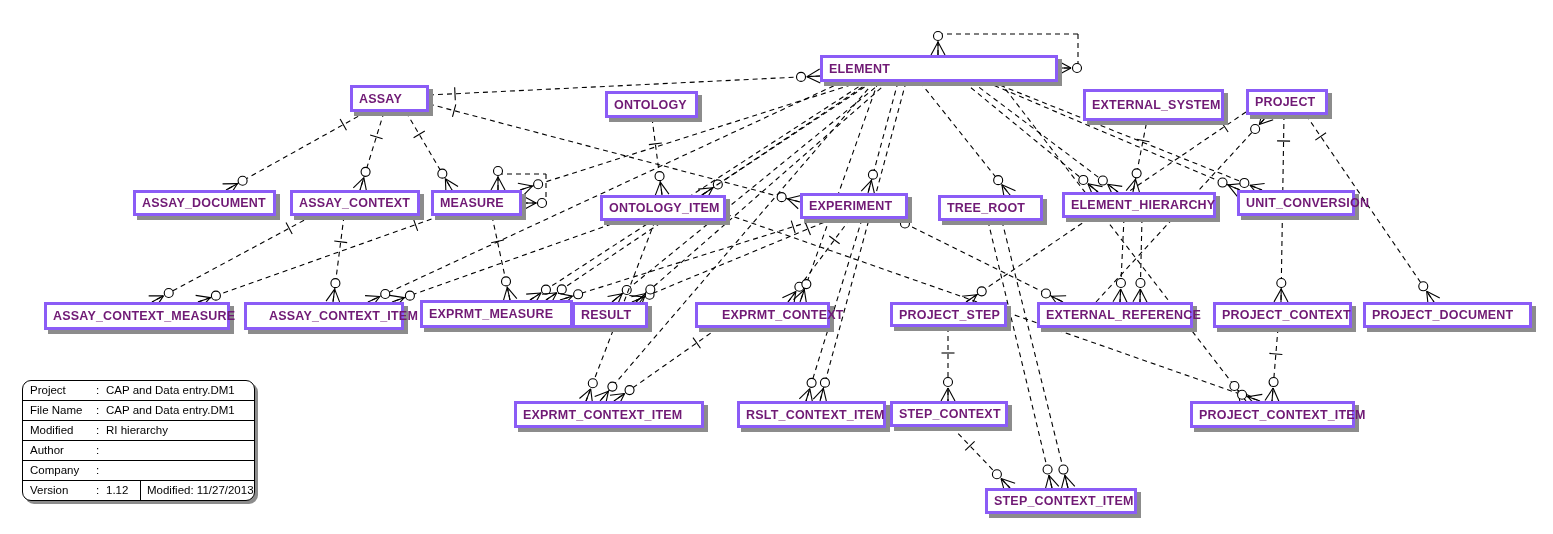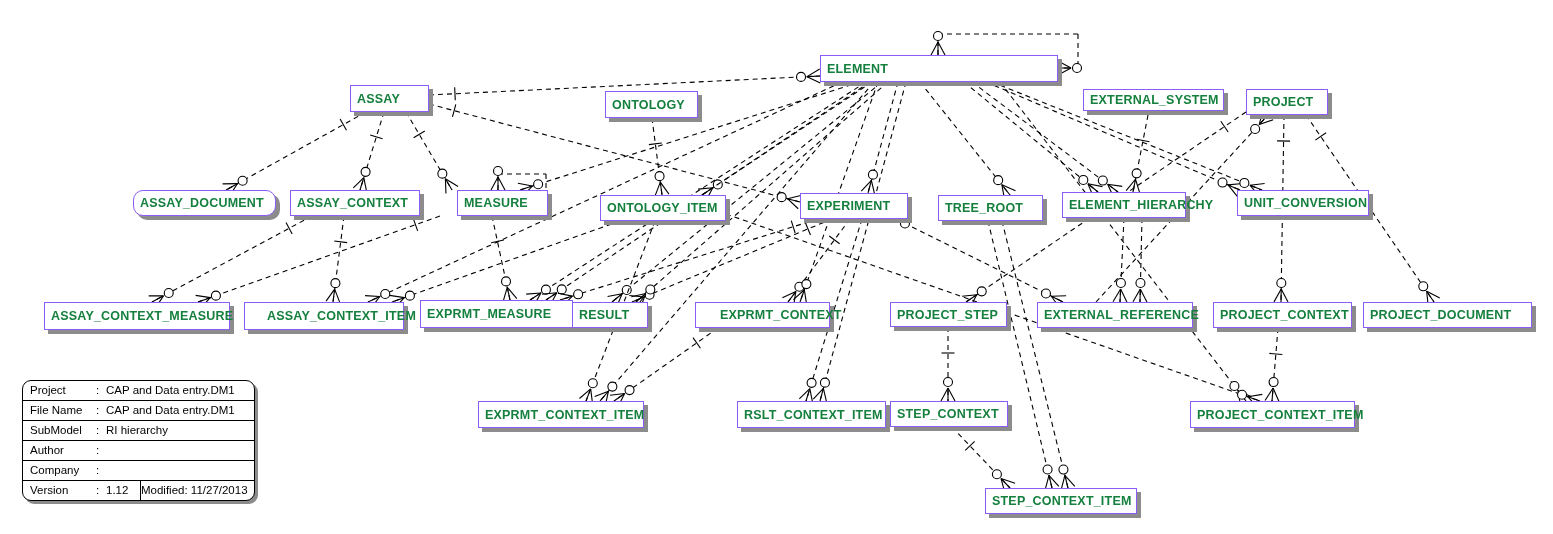--- a/index.html
+++ b/index.html
@@ -8,25 +8,25 @@
     width:1553px;height:534px;
     background:#ffffff;
     font-family:"Liberation Sans", sans-serif;
     overflow:hidden;
   }
   #edge-layer{position:absolute;left:0;top:0;z-index:0;}
   .entity{
     position:absolute;
     box-sizing:border-box;
     background:#ffffff;
-    border:1px solid #8b5cf6;
+    border:3px solid #8b5cf6;
     box-shadow:4px 4px 0 #8c8c8c;
     display:flex;align-items:center;
     padding-left:6px;
-    font-size:12.5px;font-weight:bold;color:#15803d;
+    font-size:12.5px;font-weight:bold;color:#701a75;
     letter-spacing:0.2px;
     white-space:nowrap;
     z-index:2;
   }
   #info-box{
     position:absolute;
     box-sizing:border-box;
     background:#ffffff;
     border:1.5px solid #000000;
     border-radius:9px;
@@ -42,21 +42,21 @@
     padding-left:7px;
     white-space:nowrap;
   }
   .info-row:first-child{border-top:none;}
   .info-label{display:inline-block;width:66px;flex:0 0 66px;}
   .info-colon{display:inline-block;width:10px;flex:0 0 10px;}
   .info-value{flex:1 1 auto;}
   .info-version-value{flex:0 0 34px;}
   .info-modified{
     flex:1 1 auto;border-left:1px solid #000000;
-    height:19px;line-height:19px;
+    padding-left:6px;height:19px;line-height:19px;
   }
 </style>
 </head>
 <body>
 
 <div id="canvas">
   <svg id="edge-layer" width="1553" height="534" viewBox="0 0 1553 534" xmlns="http://www.w3.org/2000/svg">
       <g>
         <line x1="938" y1="55" x2="938" y2="34" stroke="#000000" stroke-width="1.1" stroke-dasharray="5,4"></line>
         <line x1="938" y1="34" x2="1078" y2="34" stroke="#000000" stroke-width="1.1" stroke-dasharray="5,4"></line>
@@ -441,58 +441,58 @@
         <line x1="871.3918173268561" y1="180.45027589063253" x2="861.2424562488021" y2="191.17363682400057" stroke="#000000" stroke-width="1.1"></line>
         <line x1="871.3918173268561" y1="180.45027589063253" x2="868" y2="193" stroke="#000000" stroke-width="1.1"></line>
         <line x1="871.3918173268561" y1="180.45027589063253" x2="874.7575437511979" y2="194.82636317599943" stroke="#000000" stroke-width="1.1"></line>
         <circle cx="872.9572714777128" cy="174.65809553246294" r="4.5" fill="#ffffff" stroke="#000000" stroke-width="1.1"></circle>
       </g>
     </svg>
   <div id="entities">
       <div class="entity" style="left: 820px; top: 55px; width: 238px; height: 27px;">ELEMENT</div>
       <div class="entity" style="left: 350px; top: 85px; width: 79px; height: 27px;">ASSAY</div>
       <div class="entity" style="left: 605px; top: 91px; width: 93px; height: 27px;">ONTOLOGY</div>
-      <div class="entity" style="left: 1083px; top: 89px; width: 141px; height: 22px;">EXTERNAL_SYSTEM</div>
+      <div class="entity" style="left: 1083px; top: 89px; width: 141px; height: 32px;">EXTERNAL_SYSTEM</div>
       <div class="entity" style="left: 1246px; top: 89px; width: 82px; height: 26px;">PROJECT</div>
-      <div class="entity" style="left: 133px; top: 190px; width: 143px; height: 26px; border-radius: 10px;">ASSAY_DOCUMENT</div>
+      <div class="entity" style="left: 133px; top: 190px; width: 143px; height: 26px;">ASSAY_DOCUMENT</div>
       <div class="entity" style="left: 290px; top: 190px; width: 130px; height: 26px;">ASSAY_CONTEXT</div>
-      <div class="entity" style="left: 457px; top: 190px; width: 91px; height: 26px;">MEASURE</div>
+      <div class="entity" style="left: 431px; top: 190px; width: 91px; height: 26px;">MEASURE</div>
       <div class="entity" style="left: 600px; top: 195px; width: 126px; height: 26px;">ONTOLOGY_ITEM</div>
       <div class="entity" style="left: 800px; top: 193px; width: 108px; height: 26px;">EXPERIMENT</div>
       <div class="entity" style="left: 938px; top: 195px; width: 105px; height: 26px;">TREE_ROOT</div>
-      <div class="entity" style="left: 1062px; top: 192px; width: 124px; height: 26px;">ELEMENT_HIERARCHY</div>
-      <div class="entity" style="left: 1237px; top: 190px; width: 132px; height: 26px;">UNIT_CONVERSION</div>
+      <div class="entity" style="left: 1062px; top: 192px; width: 154px; height: 26px;">ELEMENT_HIERARCHY</div>
+      <div class="entity" style="left: 1237px; top: 190px; width: 118px; height: 26px;">UNIT_CONVERSION</div>
       <div class="entity" style="left: 44px; top: 302px; width: 186px; height: 28px;">ASSAY_CONTEXT_MEASURE</div>
       <div class="entity" style="left: 244px; top: 302px; width: 160px; height: 28px; padding-left: 22px;">ASSAY_CONTEXT_ITEM</div>
       <div class="entity" style="left: 420px; top: 300px; width: 153px; height: 28px;">EXPRMT_MEASURE</div>
       <div class="entity" style="left: 572px; top: 302px; width: 76px; height: 26px;">RESULT</div>
       <div class="entity" style="left: 695px; top: 302px; width: 135px; height: 26px; padding-left: 24px;">EXPRMT_CONTEXT</div>
       <div class="entity" style="left: 890px; top: 302px; width: 117px; height: 25px;">PROJECT_STEP</div>
       <div class="entity" style="left: 1037px; top: 302px; width: 156px; height: 26px;">EXTERNAL_REFERENCE</div>
       <div class="entity" style="left: 1213px; top: 302px; width: 139px; height: 26px;">PROJECT_CONTEXT</div>
       <div class="entity" style="left: 1363px; top: 302px; width: 169px; height: 26px;">PROJECT_DOCUMENT</div>
-      <div class="entity" style="left: 478px; top: 401px; width: 166px; height: 27px;">EXPRMT_CONTEXT_ITEM</div>
+      <div class="entity" style="left: 514px; top: 401px; width: 190px; height: 27px;">EXPRMT_CONTEXT_ITEM</div>
       <div class="entity" style="left: 737px; top: 401px; width: 149px; height: 27px;">RSLT_CONTEXT_ITEM</div>
       <div class="entity" style="left: 890px; top: 401px; width: 118px; height: 26px;">STEP_CONTEXT</div>
       <div class="entity" style="left: 1190px; top: 401px; width: 165px; height: 27px;">PROJECT_CONTEXT_ITEM</div>
       <div class="entity" style="left: 985px; top: 488px; width: 152px; height: 26px;">STEP_CONTEXT_ITEM</div>
     </div>
   <div id="info-box" style="left: 22px; top: 380px; width: 233px;">
       <div class="info-row">
         <span class="info-label">Project</span>
         <span class="info-colon">:</span>
         <span class="info-value">CAP and Data entry.DM1</span>
       </div>
       <div class="info-row">
         <span class="info-label">File Name</span>
         <span class="info-colon">:</span>
         <span class="info-value">CAP and Data entry.DM1</span>
       </div>
       <div class="info-row">
-        <span class="info-label">SubModel</span>
+        <span class="info-label">Modified</span>
         <span class="info-colon">:</span>
         <span class="info-value">RI hierarchy</span>
       </div>
       <div class="info-row">
         <span class="info-label">Author</span>
         <span class="info-colon">:</span>
         <span class="info-value"></span>
       </div>
       <div class="info-row">
         <span class="info-label">Company</span>

